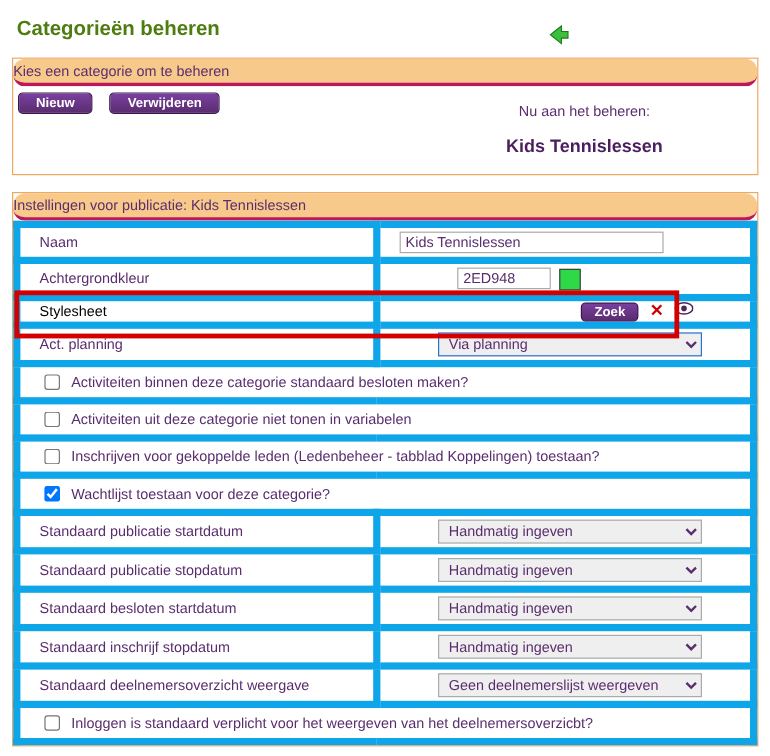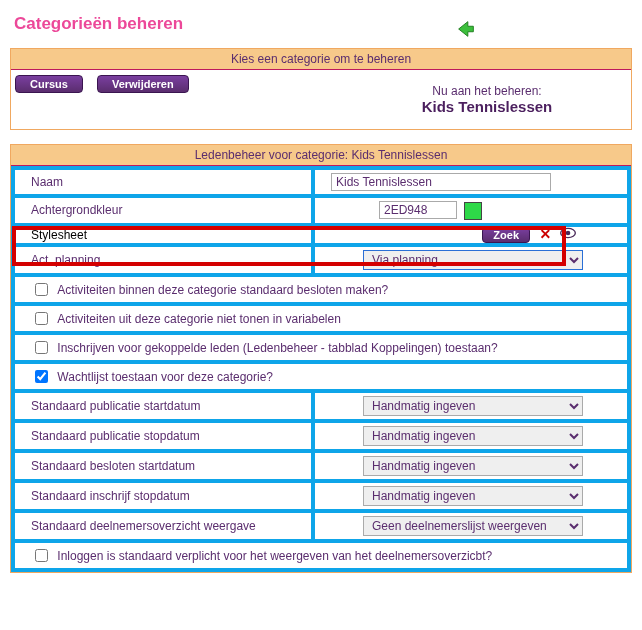--- a/index.html
+++ b/index.html
@@ -6,38 +6,38 @@
   body {
     margin: 0;
     padding: 10px;
     font-family: Verdana, Arial, sans-serif;
     font-size: 12px;
     color: #5a2d6e;
     background: #fff;
     width: 642px;
   }
   .page-title-row { display: flex; align-items: center; }
-  .page-title { font-size: 17px; font-weight: bold; color: #ec4899; margin: 4px 0 14px 4px; flex: 0 0 auto; width: 440px; }
+  .page-title { font-size: 17px; font-weight: bold; color: #4d7c0f; margin: 4px 0 14px 4px; flex: 0 0 auto; width: 440px; }
   .back-icon { width: 24px; height: 24px; display: inline-flex; justify-content: center; align-items: center; }
 
   .panel { border: 1px solid #f0a860; margin-bottom: 14px; }
-  .panel-header { background: #f7c98a; text-align: center; padding: 3px 0; font-size: 12px; color: #5a2d6e; border-bottom: 1px solid #be185d; }
+  .panel-header { background: #f7c98a; text-align: left; padding: 3px 0; font-size: 12px; color: #5a2d6e; border-bottom: 3px solid #be185d; border-radius: 10px; }
   .selector-body { display: flex; }
   .list-wrap { flex: 0 0 332px; padding: 0; }
   .category-list { height: 112px; overflow-y: scroll; border: none; }
   .cat-item { padding: 1px 6px; font-size: 12px; color: #5a2d6e; cursor: pointer; }
   .info-panel { flex: 1; text-align: center; padding: 14px 10px; }
-  .now-editing { font-size: 12px; color: #5a2d6e; }
+  .now-editing { font-size: 12px; color: #5a2d6e; margin-bottom: 14px; }
   .editing-name { font-size: 15px; font-weight: bold; color: #4b1f5e; }
 
   .btn-row { padding: 5px 4px; display: flex; gap: 14px; }
   .btn { background: linear-gradient(#7a3fa0,#5a2d6e); color: #fff; border: 1px solid #3a1550; border-radius: 4px; padding: 2px 14px; font-size: 11px; font-weight: bold; font-family: inherit; cursor: pointer; }
 
   .settings-table { width: 100%; border-collapse: collapse; }
-  .settings-table td { border: 4px solid #0ea5e9; padding: 3px 16px; vertical-align: middle; height: 24px; background: #fff; }
+  .settings-table td { border: 6px solid #0ea5e9; padding: 3px 16px; vertical-align: middle; height: 24px; background: #fff; }
   .settings-table td.label { width: 300px; }
   .settings-table td.full { }
   input[type=text], select { font-family: inherit; font-size: 12px; color: #5a2d6e; border: 1px solid #aaa; padding: 1px 4px; }
   input.name-input { width: 220px; }
   input.color-input { width: 78px; margin-left: 48px; }
   .color-swatch { display: inline-block; width: 18px; height: 18px; border: 1px solid #444; vertical-align: middle; margin-left: 4px; }
   select.setting-select { width: 220px; height: 20px; margin-left: 32px; }
   .zoek-btn { background: linear-gradient(#7a3fa0,#5a2d6e); color:#fff; border:1px solid #3a1550; border-radius:4px; padding:1px 10px; font-size:11px; font-weight:bold; cursor:pointer; }
   .red-x { color: #cc0000; font-weight: bold; margin-left: 6px; cursor: pointer; font-size: 14px; }
   .eye-icon { margin-left: 6px; cursor: pointer; }
@@ -61,34 +61,34 @@
         <path class="back-svg" d="M14 4 L4 12 L14 20 L14 15 L20 15 L20 9 L14 9 Z" stroke="#1a7a1a" stroke-width="1"></path>
       </svg>
   </span>
 </div>
 
 <div class="panel">
   <div class="panel-header">Kies een categorie om te beheren</div>
   <div class="selector-body">
     <div class="list-wrap">
       <div class="btn-row">
-        <button class="btn">Cursus</button>
+        <button class="btn">Nieuw</button>
         <button class="btn">Verwijderen</button>
       </div>
     </div>
     <div class="info-panel">
       <div class="now-editing">Nu aan het beheren:</div>
       <div class="editing-name">Kids Tennislessen</div>
     </div>
   </div>
 </div>
 
 <div style="position:relative;">
 <div class="panel">
-  <div class="panel-header">Ledenbeheer voor categorie: Kids Tennislessen</div>
+  <div class="panel-header">Instellingen voor publicatie: Kids Tennislessen</div>
   <table class="settings-table">
     <tbody>
           <tr>
       <td class="label">Naam</td>
       <td><input type="text" class="name-input" value="Kids Tennislessen" style=""></td>
     </tr>
     <tr>
       <td class="label">Achtergrondkleur</td>
       <td>
         <input type="text" class="color-input" value="2ED948" style="">

